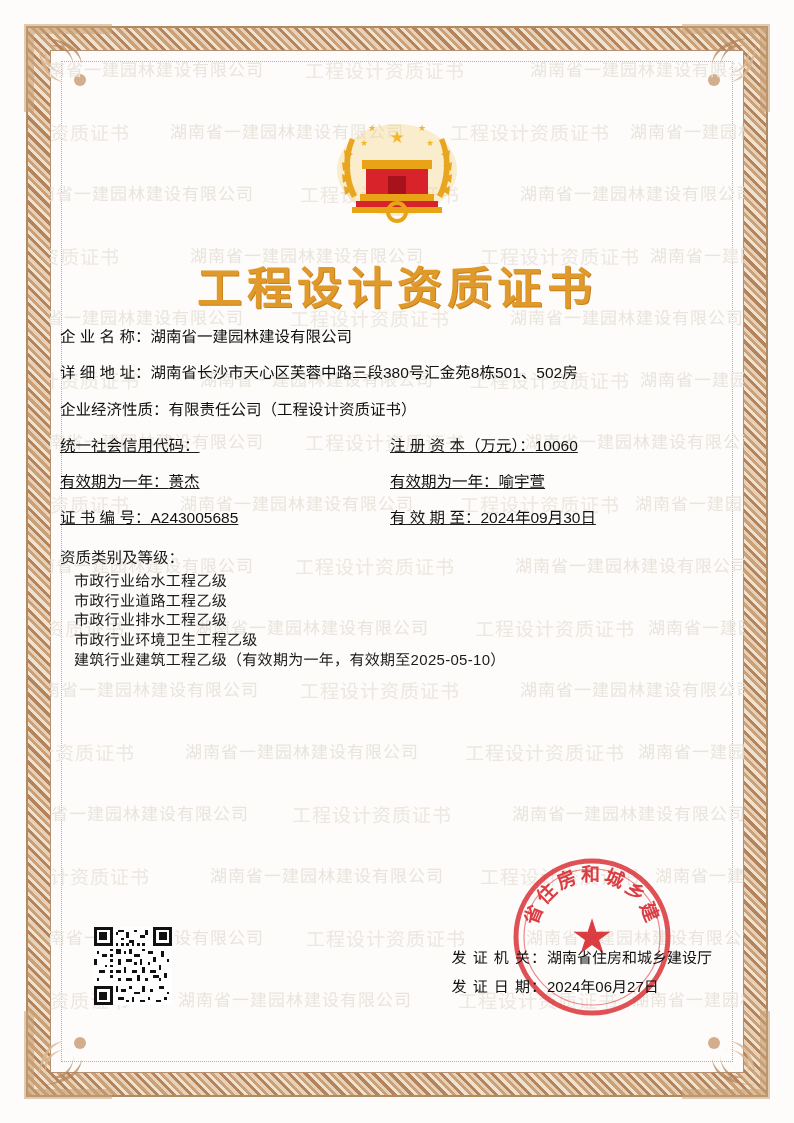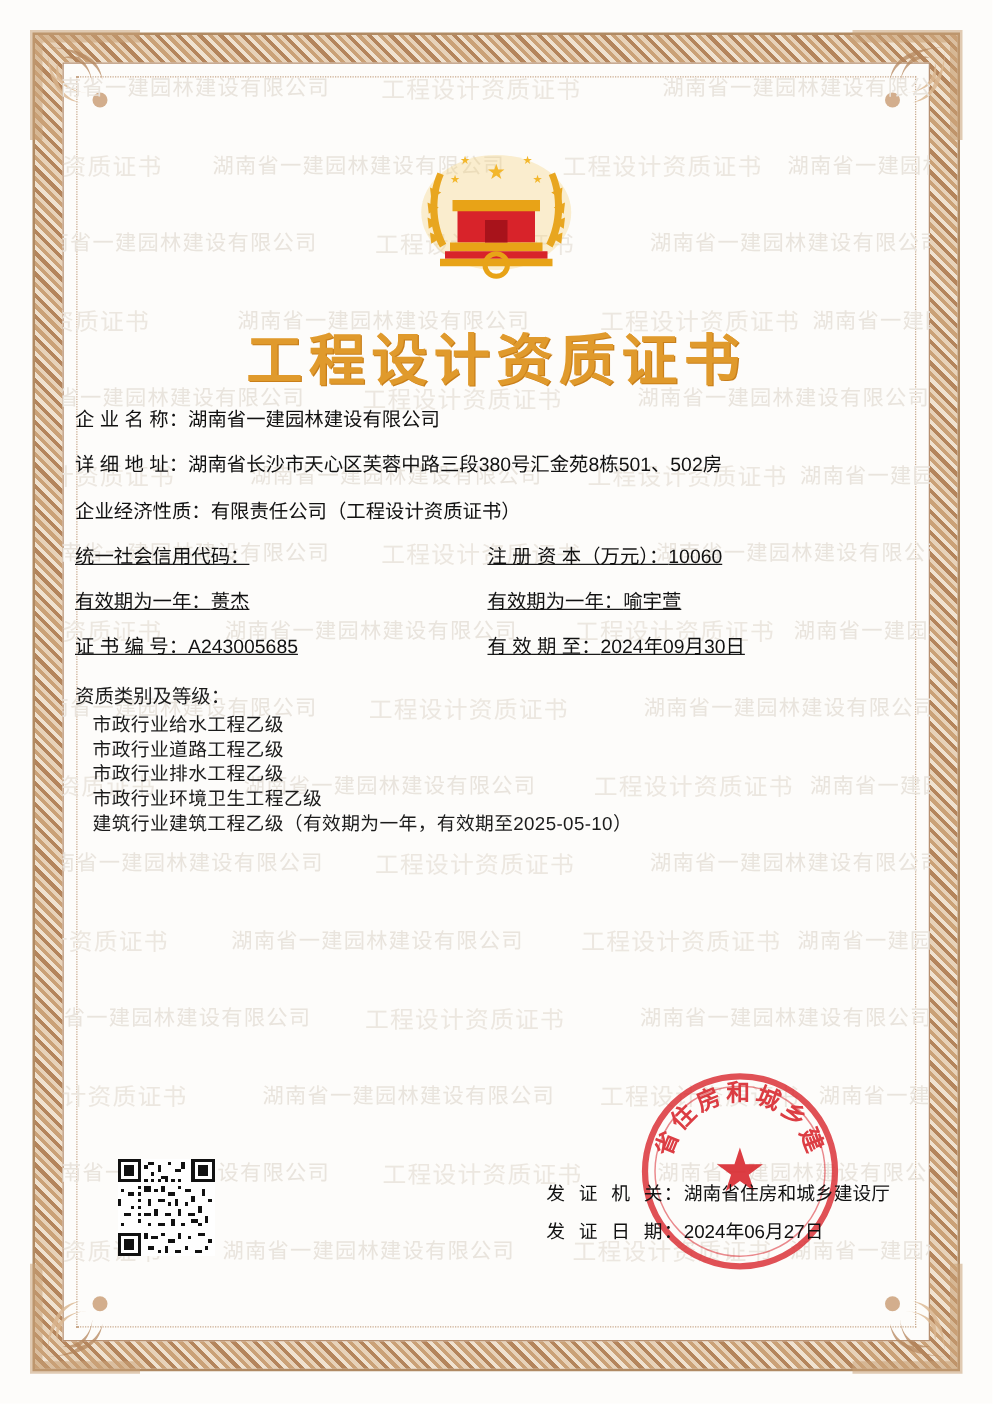--- a/index.html
+++ b/index.html
@@ -175,21 +175,21 @@
   }
   .issuer {
     position: absolute;
     right: 22px;
     bottom: 62px;
     text-align: left;
     font-size: 15px;
     line-height: 1.9;
     color: #111;
   }
-  .issuer .lbl { letter-spacing: 1px; font-family: Liberation Mono, monospace; }
+  .issuer .lbl { letter-spacing: 1px; }
 
   
   .seal {
     position: absolute;
     right: 58px;
     bottom: 42px;
     width: 168px;
     height: 168px;
     opacity: 0.88;
   }

